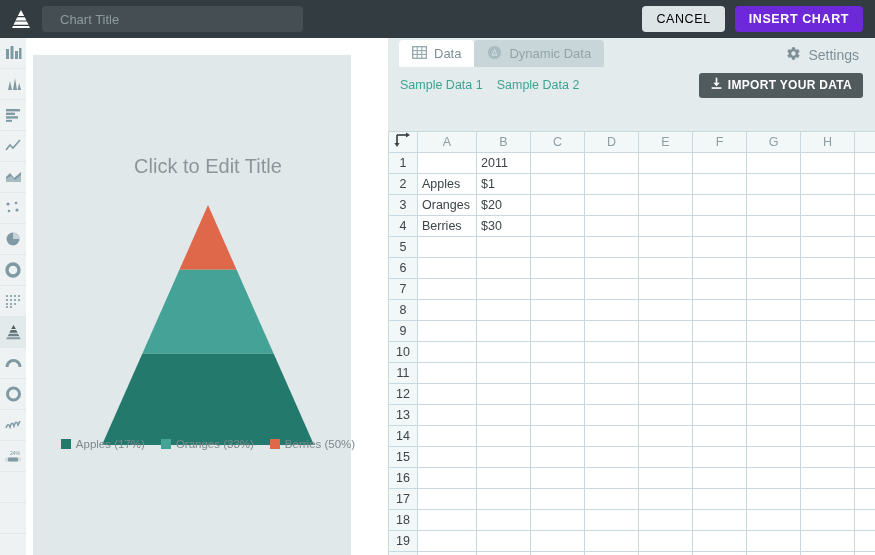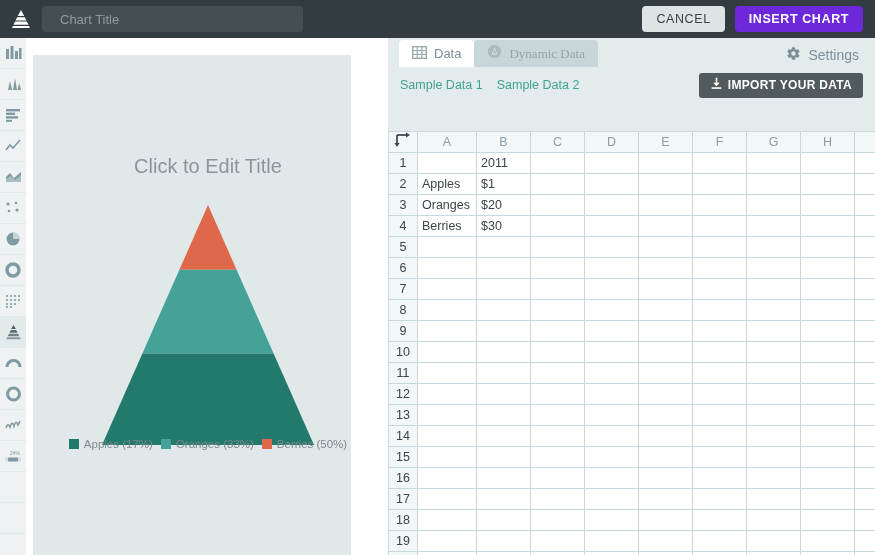--- a/index.html
+++ b/index.html
@@ -47,21 +47,21 @@
   .title-input::placeholder { color: #8d9ba0; }
   .topbar-actions {
     margin-left: auto;
     display: flex;
     align-items: center;
     gap: 10px;
     padding-right: 12px;
   }
   .btn-cancel {
     background: #dde4e6;
-    color: #404040;
+    color: #000000;
     border: none;
     border-radius: 4px;
     height: 26px;
     padding: 0 14px;
     font-size: 12.5px;
     letter-spacing: 0.6px;
     font-family: "Liberation Sans", sans-serif;
     cursor: pointer;
   }
   .btn-insert {
@@ -131,21 +131,21 @@
     height: 250px;
   }
   .legend {
     position: absolute;
     top: 383px;
     left: 0;
     width: 350px;
     display: flex;
     align-items: center;
     justify-content: center;
-    gap: 8px;
+    gap: 16px;
   }
   .legend-item {
     display: flex;
     align-items: center;
     gap: 5px;
     cursor: pointer;
   }
   .legend-swatch {
     width: 10px;
     height: 10px;
@@ -181,21 +181,20 @@
     font-size: 13px;
     cursor: pointer;
   }
   .tab.active {
     background: #ffffff;
     color: #7d8f95;
   }
   .tab.inactive {
     background: #c9d6d9;
     color: #93a4a9;
-    font-family: Liberation Serif, serif;
   }
   .settings-link {
     margin-left: auto;
     display: flex;
     align-items: center;
     gap: 7px;
     font-size: 14px;
     color: #7d9098;
     padding-right: 16px;
     padding-bottom: 3px;

